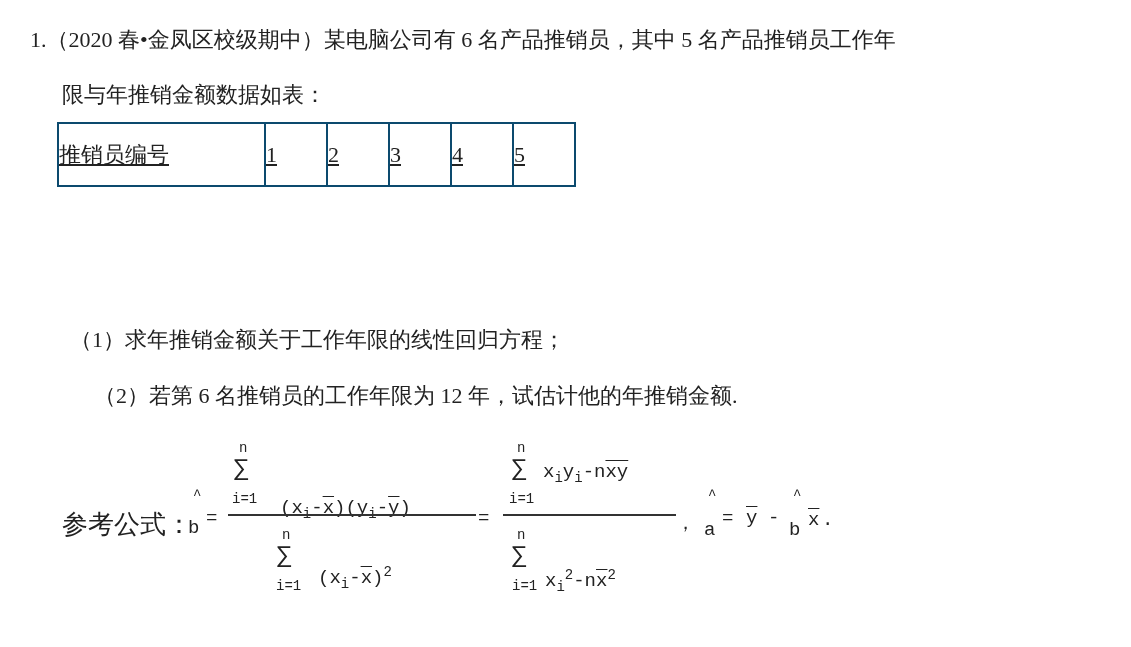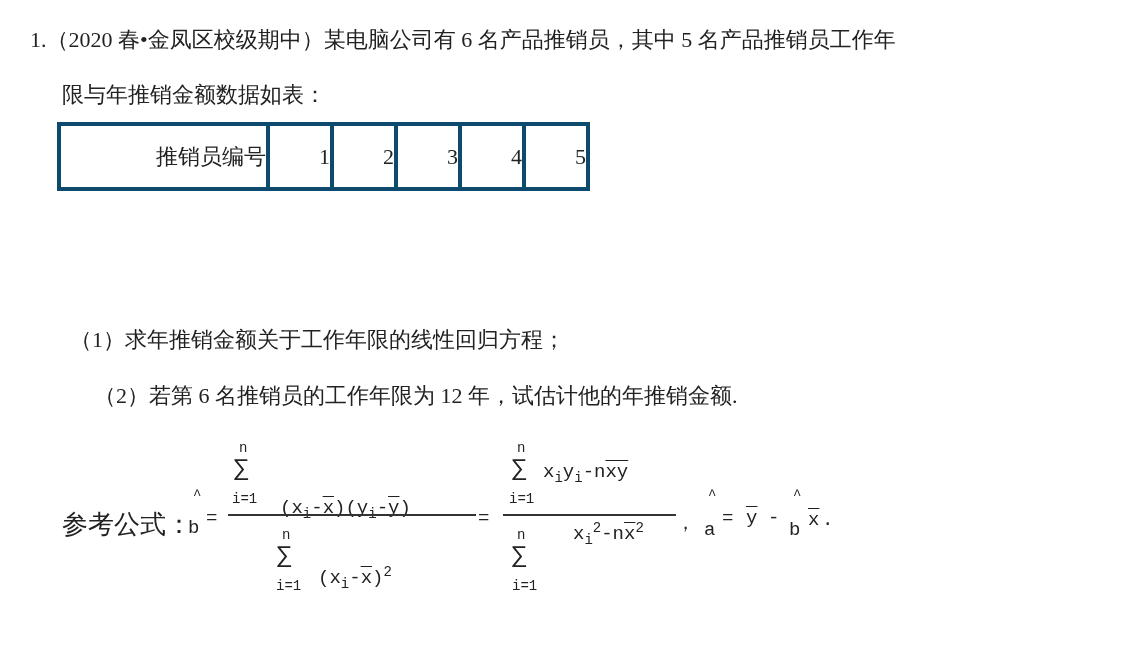--- a/index.html
+++ b/index.html
@@ -12,21 +12,21 @@
   #q-header { left:30px; top:25px; }
   #q-header2 { left:62px; top:80px; }
   #sub1 { left:70px; top:325px; }
   #sub2 { left:70px; top:381px;margin-left:24px; }
 
   table.data {
     position:absolute; left:57px; top:122px; border-collapse:collapse;
     font-size:22px;
   }
   table.data td {
-    border:4px solid #0c4a6e; text-align:right; height:61px; padding:0;
+    border:2px solid #0c4a6e; text-align:left; height:61px; padding:0;text-decoration:underline;
   }
   table.data td.head { width:205px; }
   table.data td.num { width:60px; }
 
   .mono { font-family:"Liberation Mono","DejaVu Sans Mono",monospace; font-size:19px; color:#222; }
   .formula-label { left:62px; top:507px; font-size:26px; }
   .frac-line { position:absolute; height:2px; background:#333; }
   .ov { text-decoration:overline; }
   .small { font-size:14px; }
 </style>
@@ -80,21 +80,21 @@
   <span class="abs mono" style="left:512px;top:455px;font-size:24px;">∑</span>
   <span class="abs mono small" style="left:509px;top:491px;">i=1</span>
   <span class="abs mono" style="left:543px;top:461px;">
     <span>x</span><sub class="small">i</sub><span>y</span><sub class="small">i</sub><span>-n</span><span class="ov">xy</span>
   </span>
   <div class="frac-line" style="left:503px;top:514px;width:173px;"></div>
 
   <span class="abs mono small" style="left:517px;top:527px;">n</span>
   <span class="abs mono" style="left:512px;top:542px;font-size:24px;">∑</span>
   <span class="abs mono small" style="left:512px;top:578px;">i=1</span>
-  <span class="abs mono" style="left:545px;top:520px;margin-left:28px;">
+  <span class="abs mono" style="left:545px;top:567px;">
     <span>x</span><sub class="small">i</sub><sup class="small">2</sup><span>-n</span><span class="ov">x</span><sup class="small">2</sup>
   </span>
 
   <span class="abs mono" style="left:676px;top:510px;">，</span>
 
   <span class="abs mono small" style="left:708px;top:487px;">^</span>
   <span class="abs mono" style="left:704px;top:519px;">a</span>
   <span class="abs mono" style="left:722px;top:507px;">=</span>
   <span class="abs mono ov" style="left:746px;top:507px;">y</span>
   <span class="abs mono" style="left:768px;top:507px;">-</span>

